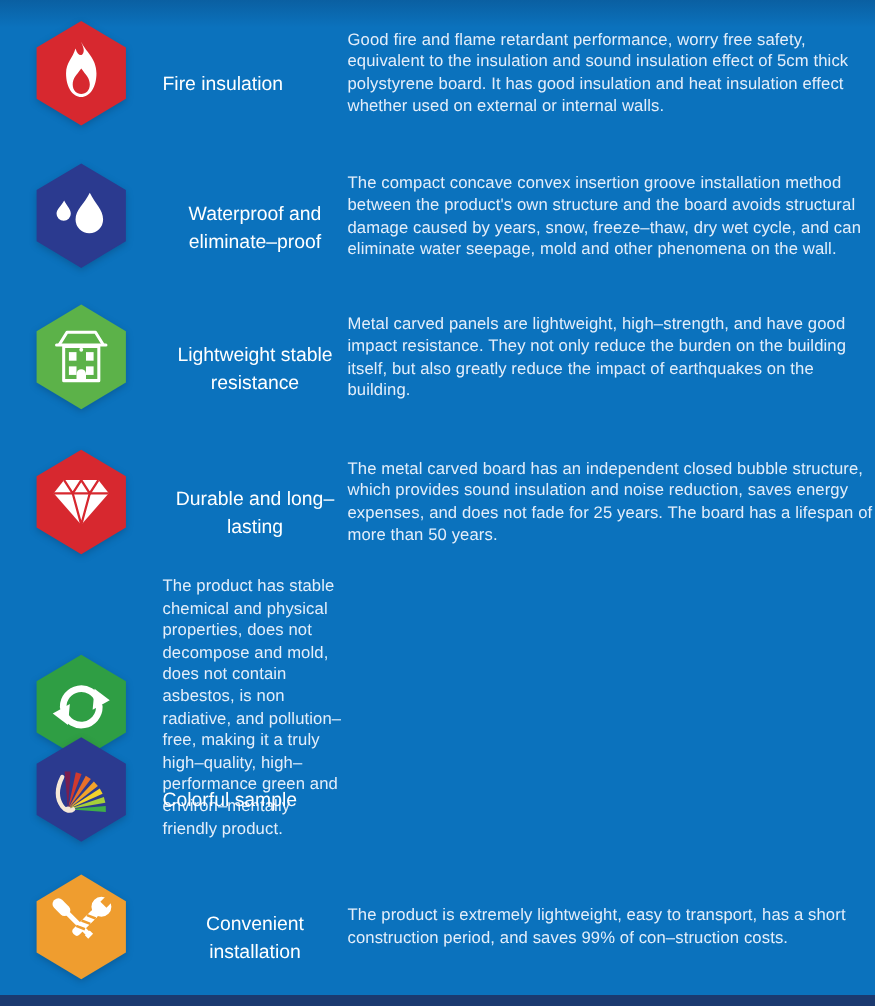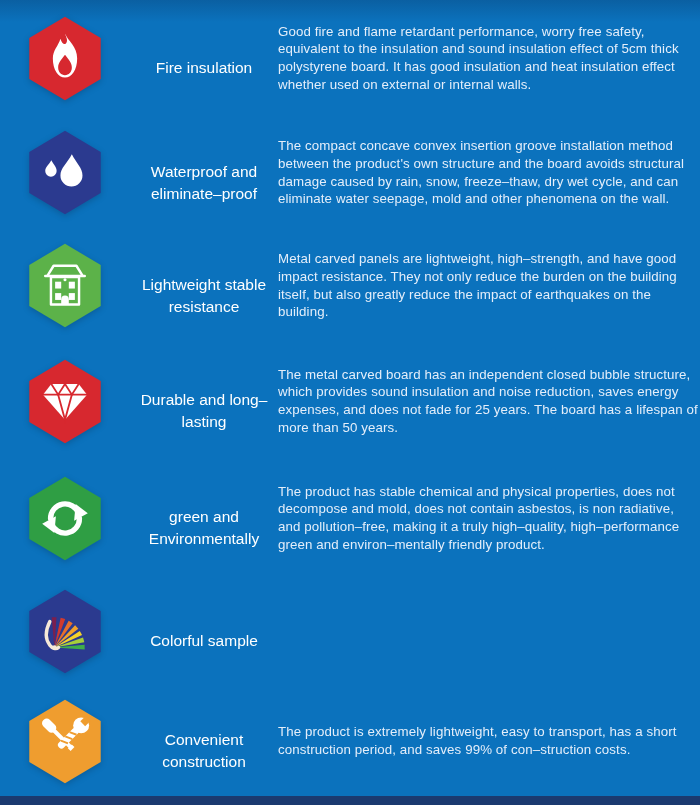--- a/index.html
+++ b/index.html
@@ -19,21 +19,21 @@
     display:grid;
     grid-template-rows:116px 113px 113px 118px 116px 110px 110px;
   }
   .row{
     display:grid;
     grid-template-columns:130px 148px 1fr;
     align-items:center;
   }
   .icon-cell{display:flex;justify-content:center;align-items:center;}
   .hex-badge{width:76px;height:87px;display:block;filter:drop-shadow(0 2px 3px rgba(0,0,0,0.18));}
-  .title-cell{display:flex;justify-content:center;margin-top:20px;}
+  .title-cell{display:flex;justify-content:flex-start;margin-top:20px;}
   .title{
     color:#ffffff;font-size:15.5px;line-height:1.4;
     text-align:center;max-width:148px;
   }
   .desc-cell{}
   .desc{
     color:#e4eefa;font-size:13.3px;line-height:17.6px;margin:0;
     letter-spacing:0.1px;
   }
   .footer-bar{
@@ -68,21 +68,21 @@
       <svg class="hex-badge" viewBox="0 0 100 114">
         <polygon points="50,2 97,30 97,84 50,112 3,84 3,30" fill="#2b3a8f"></polygon>
         <path fill="#ffffff" d="M59 33 C65 45 73 51 73 61 A14.5 14.5 0 0 1 44 61 C44 51 53 45 59 33 Z"></path>
         <path fill="#ffffff" d="M32 41 C35 47 39 50 39 55 A7.5 7.5 0 0 1 24 55 C24 50 29 47 32 41 Z"></path>
       </svg>
     </div>
     <div class="title-cell">
         <div class="title">Waterproof and eliminate–proof</div>
       </div>
     <div class="desc-cell">
-        <p class="desc">The compact concave convex insertion groove installation method between the product's own structure and the board avoids structural damage caused by rain, snow, freeze–thaw, dry wet cycle, and can eliminate water seepage, mold and other phenomena on the wall.</p>
+        <p class="desc">The compact concave convex insertion groove installation method between the product's own structure and the board avoids structural damage caused by years, snow, freeze–thaw, dry wet cycle, and can eliminate water seepage, mold and other phenomena on the wall.</p>
       </div>
   </div>
 
   <div class="row">
     <div class="icon-cell">
       <svg class="hex-badge" viewBox="0 0 100 114">
         <polygon points="50,2 97,30 97,84 50,112 3,84 3,30" fill="#5cb249"></polygon>
         <g fill="none" stroke="#ffffff" stroke-width="3.2" stroke-linecap="round" stroke-linejoin="round">
           <polyline points="27,44 35,31 65,31 73,44"></polyline>
           <line x1="24" y1="44.5" x2="76" y2="44.5"></line>
@@ -133,23 +133,20 @@
         <g stroke="#ffffff" stroke-width="7" fill="none" stroke-linecap="round">
           <path d="M31 57 A19 19 0 0 1 67.9 50.5"></path>
           <path d="M69 57 A19 19 0 0 1 32.1 63.5"></path>
         </g>
         <g fill="#ffffff">
           <polygon points="64,38 80,50 62,60"></polygon>
           <polygon points="36,76 20,64 38,54"></polygon>
         </g>
       </svg>
     </div>
-    <div class="title-cell">
-        <div class="title">green and Environmentally</div>
-      </div>
     <div class="desc-cell">
         <p class="desc">The product has stable chemical and physical properties, does not decompose and mold, does not contain asbestos, is non radiative, and pollution–free, making it a truly high–quality, high–performance green and environ–mentally friendly product.</p>
       </div>
   </div>
 
   <div class="row">
     <div class="icon-cell">
       <svg class="hex-badge" viewBox="0 0 100 114">
         <polygon points="50,2 97,30 97,84 50,112 3,84 3,30" fill="#2b3a8f"></polygon>
         <g>
@@ -185,21 +182,21 @@
           <rect x="45.5" y="34" width="9" height="34" rx="4" fill="#ffffff"></rect>
           <g stroke-width="2.6" stroke="#ef9d2f">
             <line x1="45.5" y1="44" x2="54.5" y2="40"></line>
             <line x1="45.5" y1="52" x2="54.5" y2="48"></line>
             <line x1="45.5" y1="60" x2="54.5" y2="56"></line>
           </g>
         </g>
       </svg>
     </div>
     <div class="title-cell">
-        <div class="title">Convenient construction</div>
+        <div class="title">Convenient installation</div>
       </div>
     <div class="desc-cell">
         <p class="desc">The product is extremely lightweight, easy to transport, has a short construction period, and saves 99% of con–struction costs.</p>
       </div>
   </div>
 
 </div>
 
 <div class="footer-bar"></div>
 

